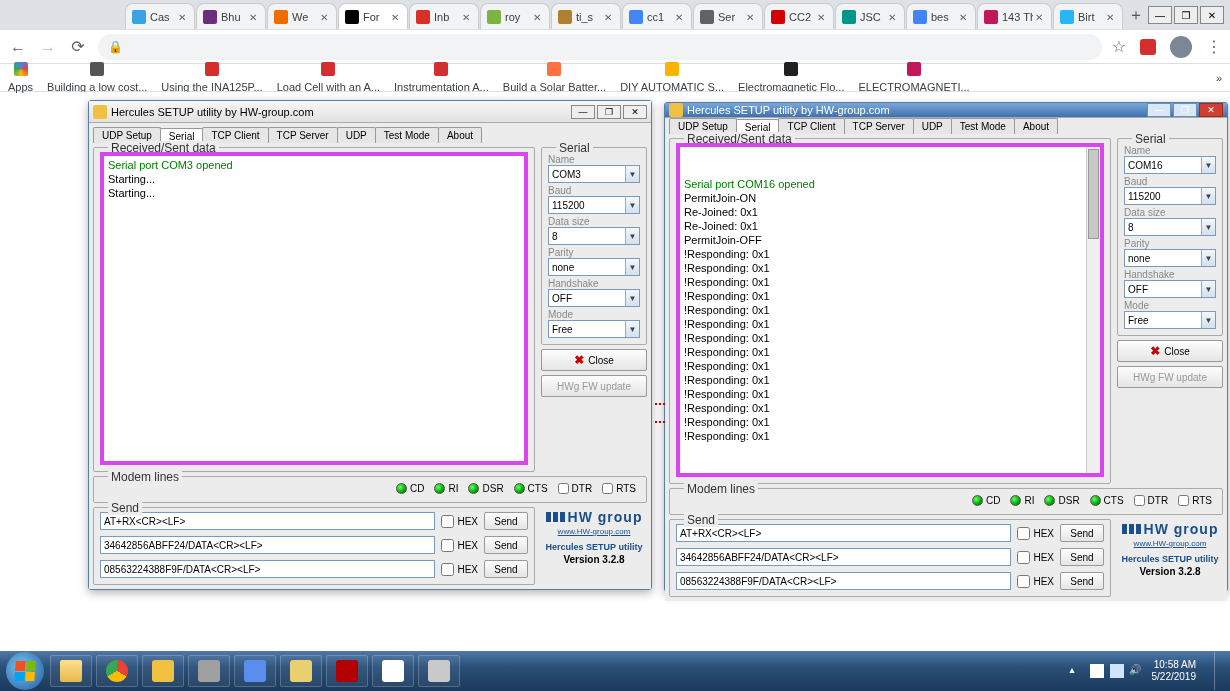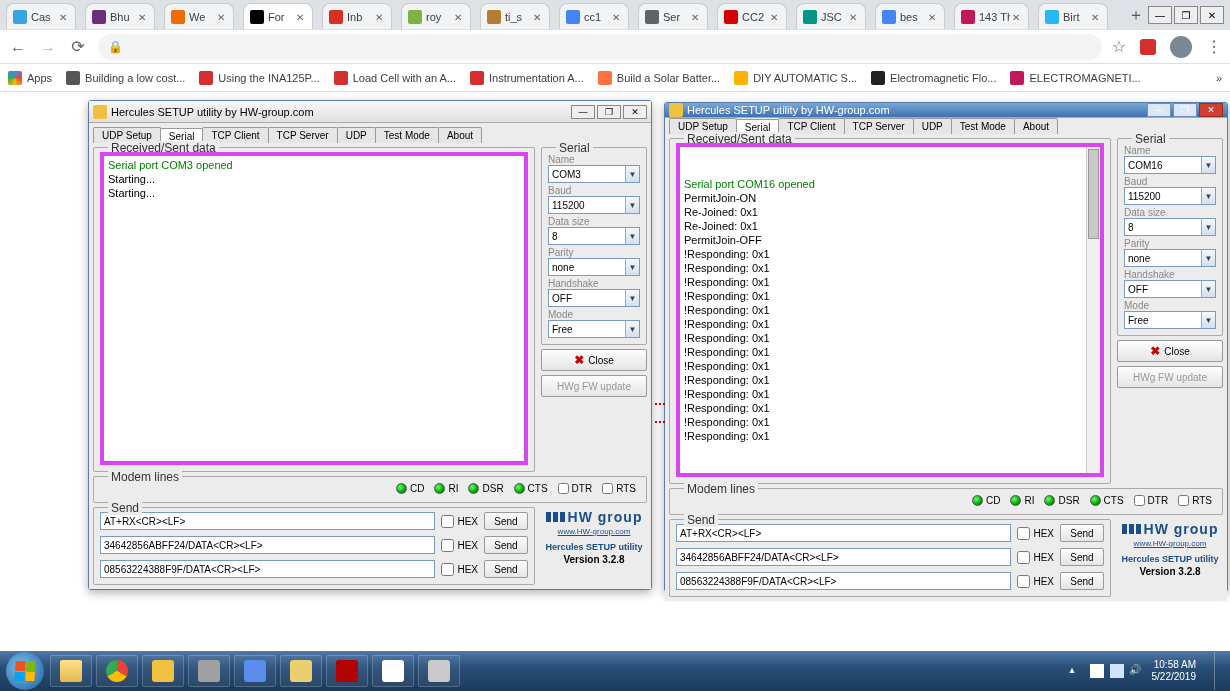--- a/index.html
+++ b/index.html
@@ -1,40 +1,40 @@
 <!DOCTYPE html>
 <html><head>
 <meta charset="utf-8">
 <style>
 * { box-sizing: border-box; margin: 0; padding: 0; font-family: "Segoe UI", Tahoma, sans-serif; }
 body { width: 1230px; height: 691px; overflow: hidden; background: #fff; position: relative; }
 
 
 .browser-top { background: #dee1e6; height: 30px; display: flex; align-items: center; padding: 0 6px; }
-.tabstrip { display: flex; flex: 1; gap: 8px; height: 28px; align-items: flex-end; }
+.tabstrip { display: flex; flex: 1; gap: 0; height: 28px; align-items: flex-end; justify-content: flex-end; }
 .tab { background: #f1f3f4; border-radius: 8px 8px 0 0; height: 26px; display: flex; align-items: center; padding: 0 6px; font-size: 11px; color: #3c4043; min-width: 70px; max-width: 75px; margin-right: 1px; border: 1px solid #ccc; border-bottom: none; }
 .tab.active { background: #fff; }
 .tab .favicon { width: 14px; height: 14px; margin-right: 4px; flex: none; border-radius: 2px; }
 .tab .t-title { white-space: nowrap; overflow: hidden; text-overflow: clip; flex: 1; }
 .tab .t-close { width: 10px; height: 10px; margin-left: 2px; font-size: 10px; color: #666; flex: none; }
 .newtab { width: 24px; height: 24px; display: flex; align-items: center; justify-content: center; color: #555; font-size: 16px; }
 .winctrl { display: flex; gap: 2px; }
 .winctrl span { width: 24px; height: 18px; border: 1px solid #888; display: flex; align-items: center; justify-content: center; font-size: 10px; background: #eee; }
 
 .addrbar { background: #fff; height: 34px; display: flex; align-items: center; padding: 0 8px; border-bottom: 1px solid #ddd; gap: 10px; }
 .navbtn { color: #5f6368; font-size: 16px; width: 20px; text-align: center; }
 .omnibox { flex: 1; display: flex; align-items: center; background: #f1f3f4; border-radius: 14px; height: 26px; padding: 0 10px; font-size: 12px; color: #202124; gap: 6px; }
 .omnibox .lock { color: #5f6368; font-size: 12px; }
 .omnibox .url { white-space: nowrap; overflow: hidden; }
 .addrright { display: flex; align-items: center; gap: 14px; }
 .ext-icon { width: 16px; height: 16px; border-radius: 3px; }
 .avatar { width: 22px; height: 22px; border-radius: 50%; background: #7b8794; }
 
 .bookbar { background: #fff; height: 28px; display: flex; align-items: center; padding: 0 8px; gap: 14px; border-bottom: 1px solid #e0e0e0; font-size: 11px; color: #3c4043; }
-.bookbar .bm { display: flex; align-items: center; gap: 5px; white-space: nowrap; }
+.bookbar .bm { display: flex; align-items: center; gap: 5px; white-space: nowrap; flex-direction: column; }
 .bookbar .bm .bicon { width: 14px; height: 14px; border-radius: 2px; }
 
 .content-area { position: relative; background: #fff; height: 558px; margin-left: 24px; }
 
 
 .hercules { position: absolute; background: #ececec; border: 1px solid #5a7ca8; border-radius: 3px; box-shadow: 0 3px 10px rgba(0,0,0,.3); display: flex; flex-direction: column; }
 .hercules.left { left: 64px; top: 8px; width: 564px; height: 490px; }
 .hercules.right { left: 640px; top: 10px; width: 564px; height: 490px; }
 .hercules.right .titlebar { background: linear-gradient(#7aa7d8,#3d72b0); color: #fff; }
 .titlebar { height: 22px; background: linear-gradient(#f7f7f7,#e1e1e1); border-bottom: 1px solid #aaa; display: flex; align-items: center; padding: 0 4px; font-size: 11px; gap: 4px; }

